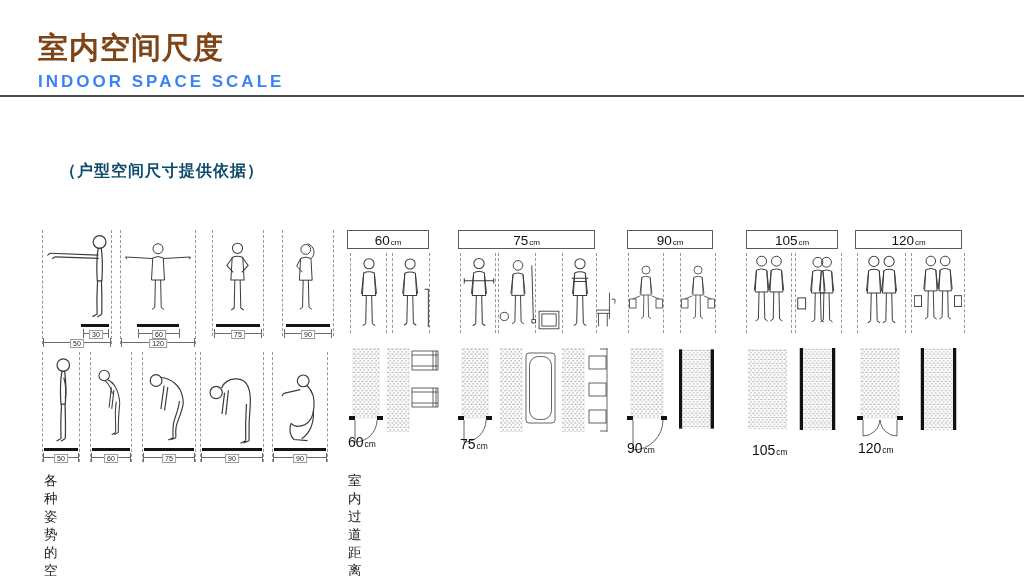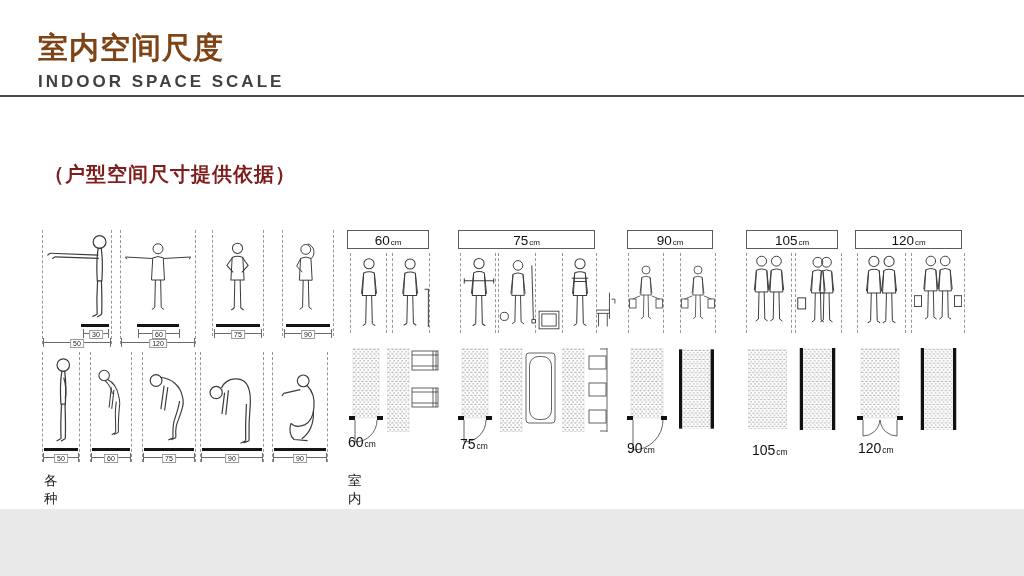--- a/index.html
+++ b/index.html
@@ -1,27 +1,27 @@
 <!DOCTYPE html>
 <html><head>
 <meta charset="utf-8">
 <style>
   html,body{margin:0;padding:0;background:#e9e9e9;}
-  .slide{position:relative;width:1024px;height:509px;background:#ffffff;overflow:hidden;
+  .slide{position:relative;width:1024px;height:576px;background:#ffffff;overflow:hidden;
          font-family:"Liberation Sans","DejaVu Sans",sans-serif;}
   .abs{position:absolute;}
 
   
   .title{left:38px;top:28px;font-size:30px;font-weight:900;color:#7F4416;letter-spacing:1px;}
-  .subtitle{left:38px;top:72px;font-size:17px;font-weight:700;color:#404040;letter-spacing:3px;}
+  .subtitle{left:38px;top:72px;font-size:17px;font-weight:700;color:#3b82f6;letter-spacing:3px;}
   .divider{left:0;top:95px;width:1024px;height:2px;background:#4A4A4A;}
 
   
   .sec-h{left:40px;top:130px;font-size:23px;font-weight:900;color:#7F4416;letter-spacing:1px;}
-  .sec-sub{left:44px;top:161px;font-size:20px;font-weight:700;color:#7f1d1d;letter-spacing:1px;}
+  .sec-sub{left:60px;top:161px;font-size:16px;font-weight:700;color:#0c4a6e;letter-spacing:1px;}
 
   
   .pcell{border-left:1px dashed #979797;border-right:1px dashed #979797;}
   .fig{position:absolute;}
   .base{position:absolute;height:3px;background:#141414;}
 
   
   .dim{position:absolute;height:9px;border-left:1px solid #6b6b6b;border-right:1px solid #6b6b6b;}
   .dim::before{content:"";position:absolute;left:0;right:0;top:4px;border-top:1px solid #6b6b6b;}
   .dim .n{position:absolute;left:50%;top:0.5px;transform:translateX(-50%);background:#fff;

